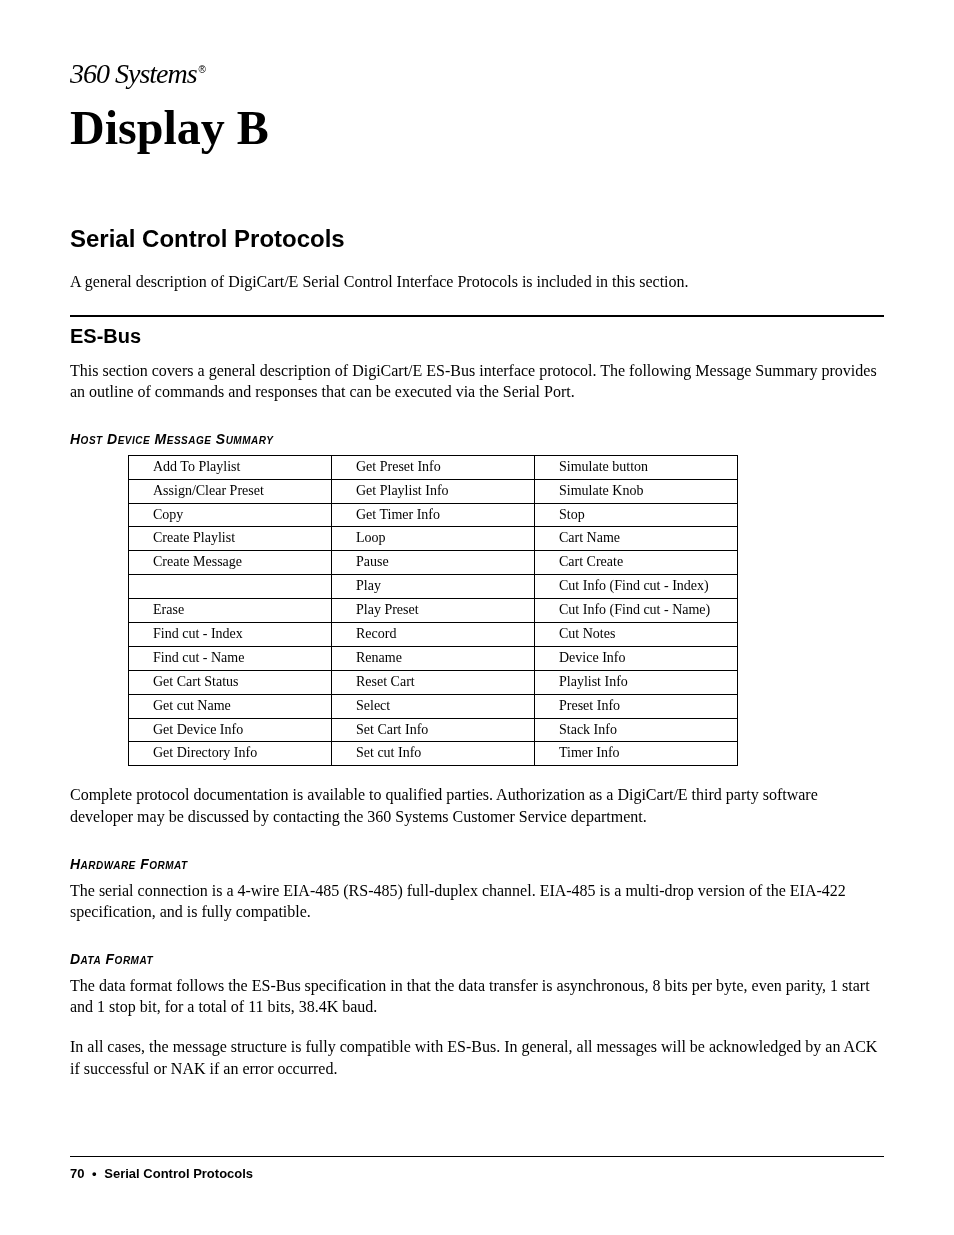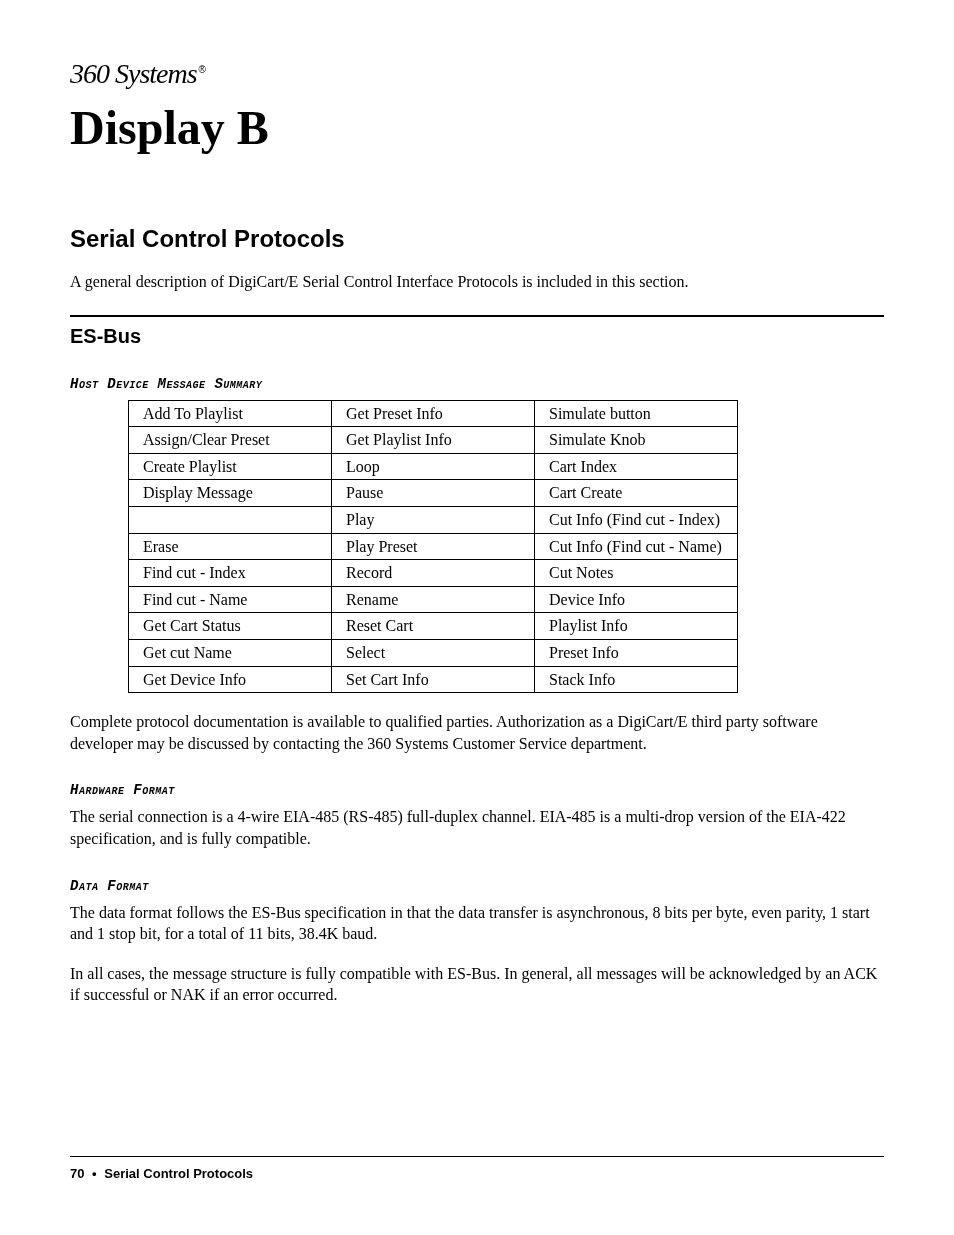--- a/index.html
+++ b/index.html
@@ -52,37 +52,37 @@
     border-top: 2px solid #000;
     margin: 22px 0 8px 0;
   }
   h3.subsection {
     font-family: Arial, Helvetica, sans-serif;
     font-weight: bold;
     font-size: 20px;
     margin: 0 0 12px 0;
   }
   h4.minihead {
-    font-family: Liberation Mono, monospace;
+    font-family: Liberation Sans, sans-serif;
     font-weight: bold;
     font-style: italic;
     font-size: 14px;
     font-variant: small-caps;
     letter-spacing: 0.5px;
     margin: 28px 0 8px 0;
   }
   table.msg {
     border-collapse: collapse;
     margin: 0 0 18px 58px;
     width: 610px;
   }
   table.msg td {
     border: 1px solid #000;
-    padding: 2px 14px;
-    font-size: 16px;
+    padding: 2px 24px;
+    font-size: 14px;
     line-height: 1.35;
     vertical-align: top;
     width: 33.33%;
   }
   .footer-rule {
     border: none;
     border-top: 1px solid #000;
     margin: 0;
     position: absolute;
     left: 70px;
@@ -109,42 +109,48 @@
   <h1 class="appendix">Display B</h1>
 
   <h2 class="section">Serial Control Protocols</h2>
 
   <p class="body">A general description of DigiCart/E Serial Control Interface Protocols is included in this section.</p>
 
   <hr class="rule">
 
   <h3 class="subsection">ES-Bus</h3>
 
+  <p class="body">This section covers a general description of DigiCart/E ES-Bus interface protocol.  The following Message Summary provides an outline of commands and responses that can be executed via the Serial Port.</p>
 
   <h4 class="minihead">Host Device Message Summary</h4>
 
   <table class="msg">
     <tbody id="msg-body">
         <tr>
           <td>Add To Playlist</td>
           <td>Get Preset Info</td>
           <td>Simulate button</td>
         </tr>
         <tr>
           <td>Assign/Clear Preset</td>
           <td>Get Playlist Info</td>
           <td>Simulate Knob</td>
         </tr>
         <tr>
+          <td>Copy</td>
+          <td>Get Timer Info</td>
+          <td>Stop</td>
+        </tr>
+        <tr>
           <td>Create Playlist</td>
           <td>Loop</td>
-          <td>Cart Index</td>
-        </tr>
-        <tr>
-          <td>Display Message</td>
+          <td>Cart Name</td>
+        </tr>
+        <tr>
+          <td>Create Message</td>
           <td>Pause</td>
           <td>Cart Create</td>
         </tr>
         <tr>
           <td>&nbsp;</td>
           <td>Play</td>
           <td>Cut Info (Find cut - Index)</td>
         </tr>
         <tr>
           <td>Erase</td>
@@ -168,20 +174,25 @@
         </tr>
         <tr>
           <td>Get cut Name</td>
           <td>Select</td>
           <td>Preset Info</td>
         </tr>
         <tr>
           <td>Get Device Info</td>
           <td>Set Cart Info</td>
           <td>Stack Info</td>
+        </tr>
+        <tr>
+          <td>Get Directory Info</td>
+          <td>Set cut Info</td>
+          <td>Timer Info</td>
         </tr>
       </tbody>
   </table>
 
   <p class="body">Complete protocol documentation is available to qualified parties.  Authorization as a DigiCart/E third party software developer may be discussed by contacting the 360 Systems Customer Service department.</p>
 
   <h4 class="minihead">Hardware Format</h4>
   <p class="body">The serial connection is a 4-wire EIA-485 (RS-485) full-duplex channel.  EIA-485 is a multi-drop version of the EIA-422 specification, and is fully compatible.</p>
 
   <h4 class="minihead">Data Format</h4>

